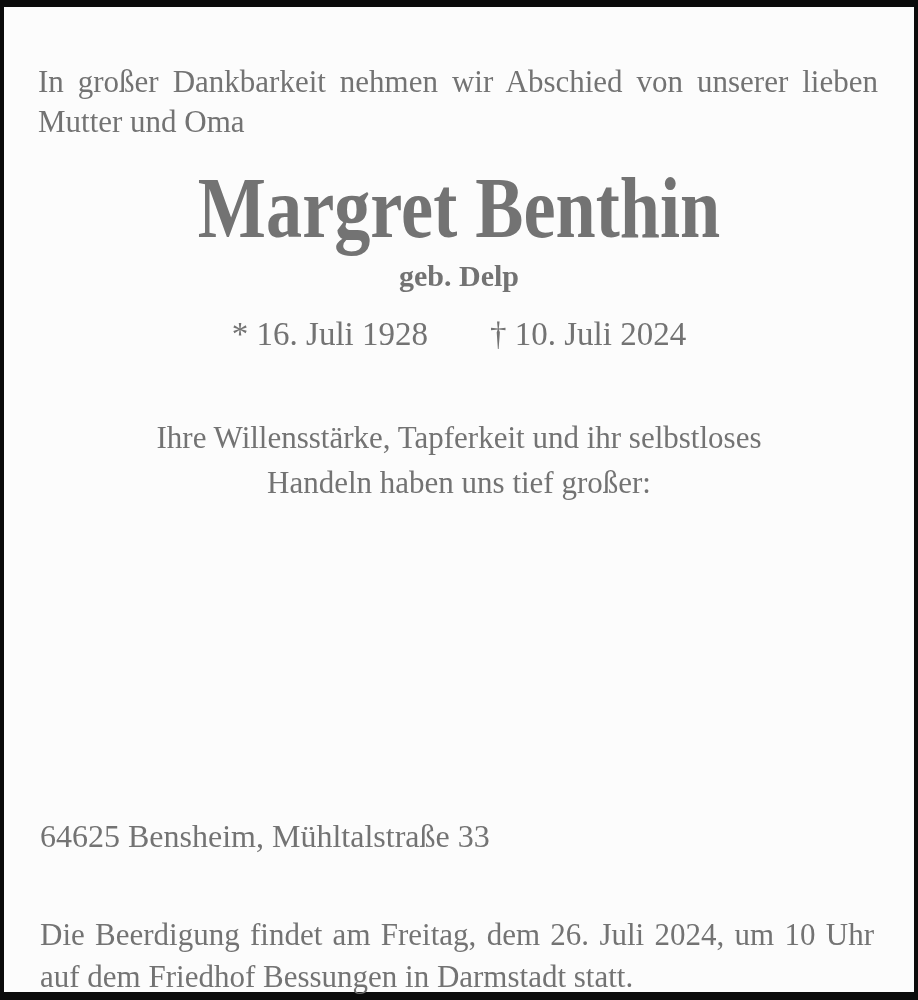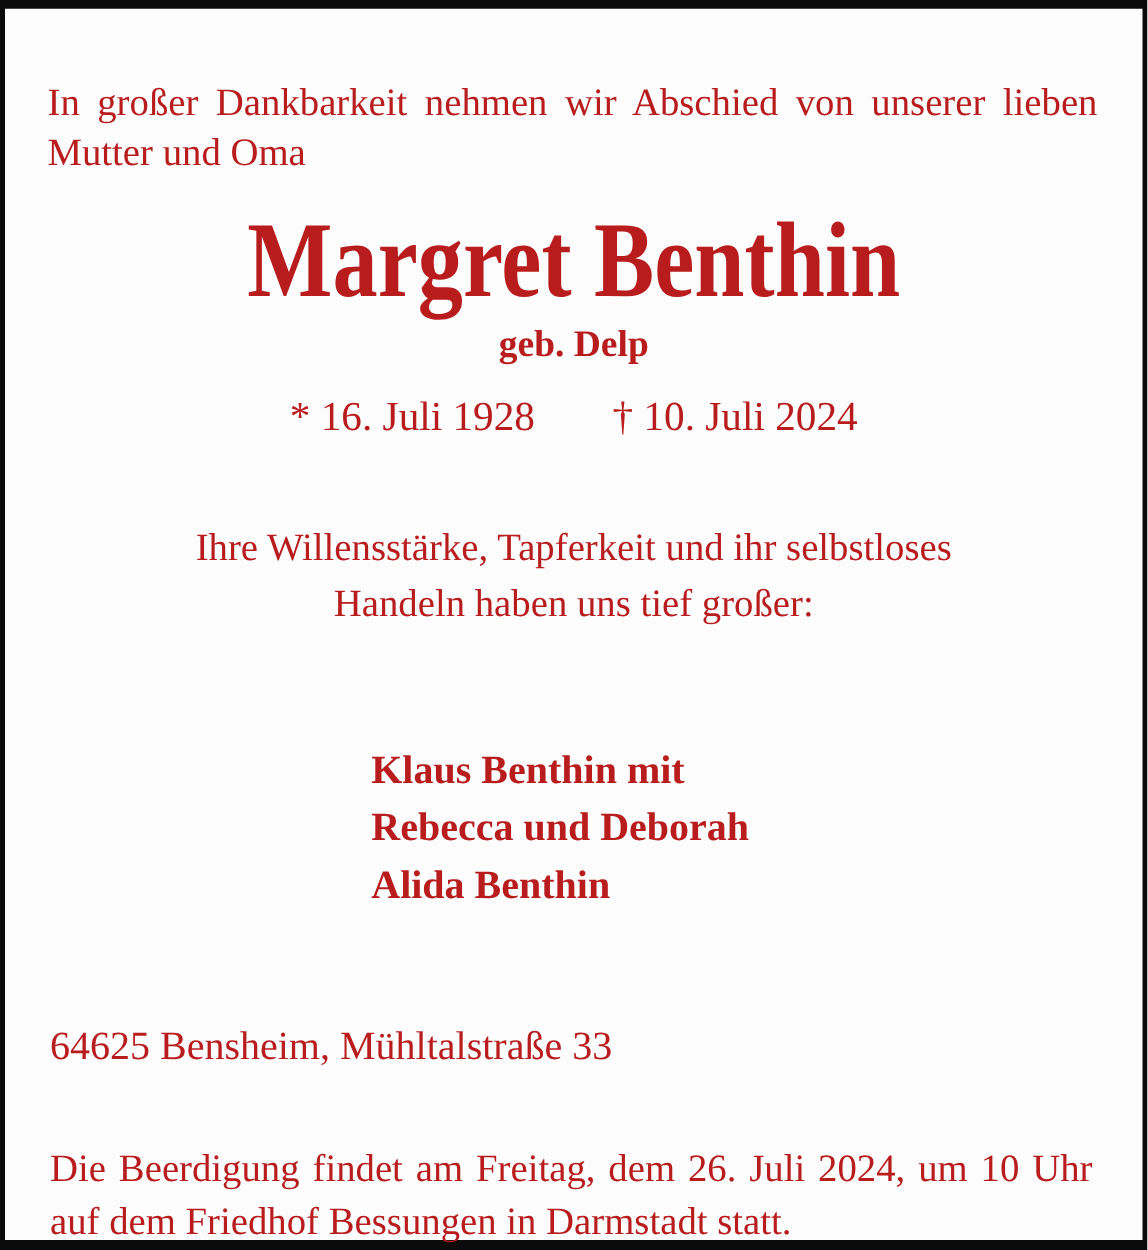--- a/index.html
+++ b/index.html
@@ -15,21 +15,21 @@
   }
   .notice {
     position: relative;
     box-sizing: border-box;
     width: 918px;
     height: 1000px;
     background: #fcfcfc;
     border-style: solid;
     border-color: #0b0b0b;
     border-width: 7px 4px 8px 4px;
-    color: #b91c1c;
+    color: #737373;
   }
   .abs { position: absolute; }
 
   .intro {
     top: 24px;
     left: 34px;
     right: 36px;
     font-size: 31px;
     line-height: 40px;
     text-align: justify;
@@ -112,23 +112,18 @@
 
   <div class="abs dates">
     <span class="birth">* 16. Juli 1928</span><span class="death">† 10. Juli 2024</span>
   </div>
 
   <div class="abs tribute">
     <div>Ihre Willensstärke, Tapferkeit und ihr selbstloses</div>
     <div>Handeln haben uns tief großer:</div>
   </div>
 
-  <div class="abs mourners">
-    <div>Klaus Benthin mit</div>
-    <div>Rebecca und Deborah</div>
-    <div>Alida Benthin</div>
-  </div>
 
   <div class="abs address">64625 Bensheim, Mühltalstraße 33</div>
 
   <p class="abs funeral">Die Beerdigung findet am Freitag, dem 26. Juli 2024, um 10 Uhr auf dem Friedhof Bessungen in Darmstadt statt.</p>
 
 </div>
 
 </body></html>

